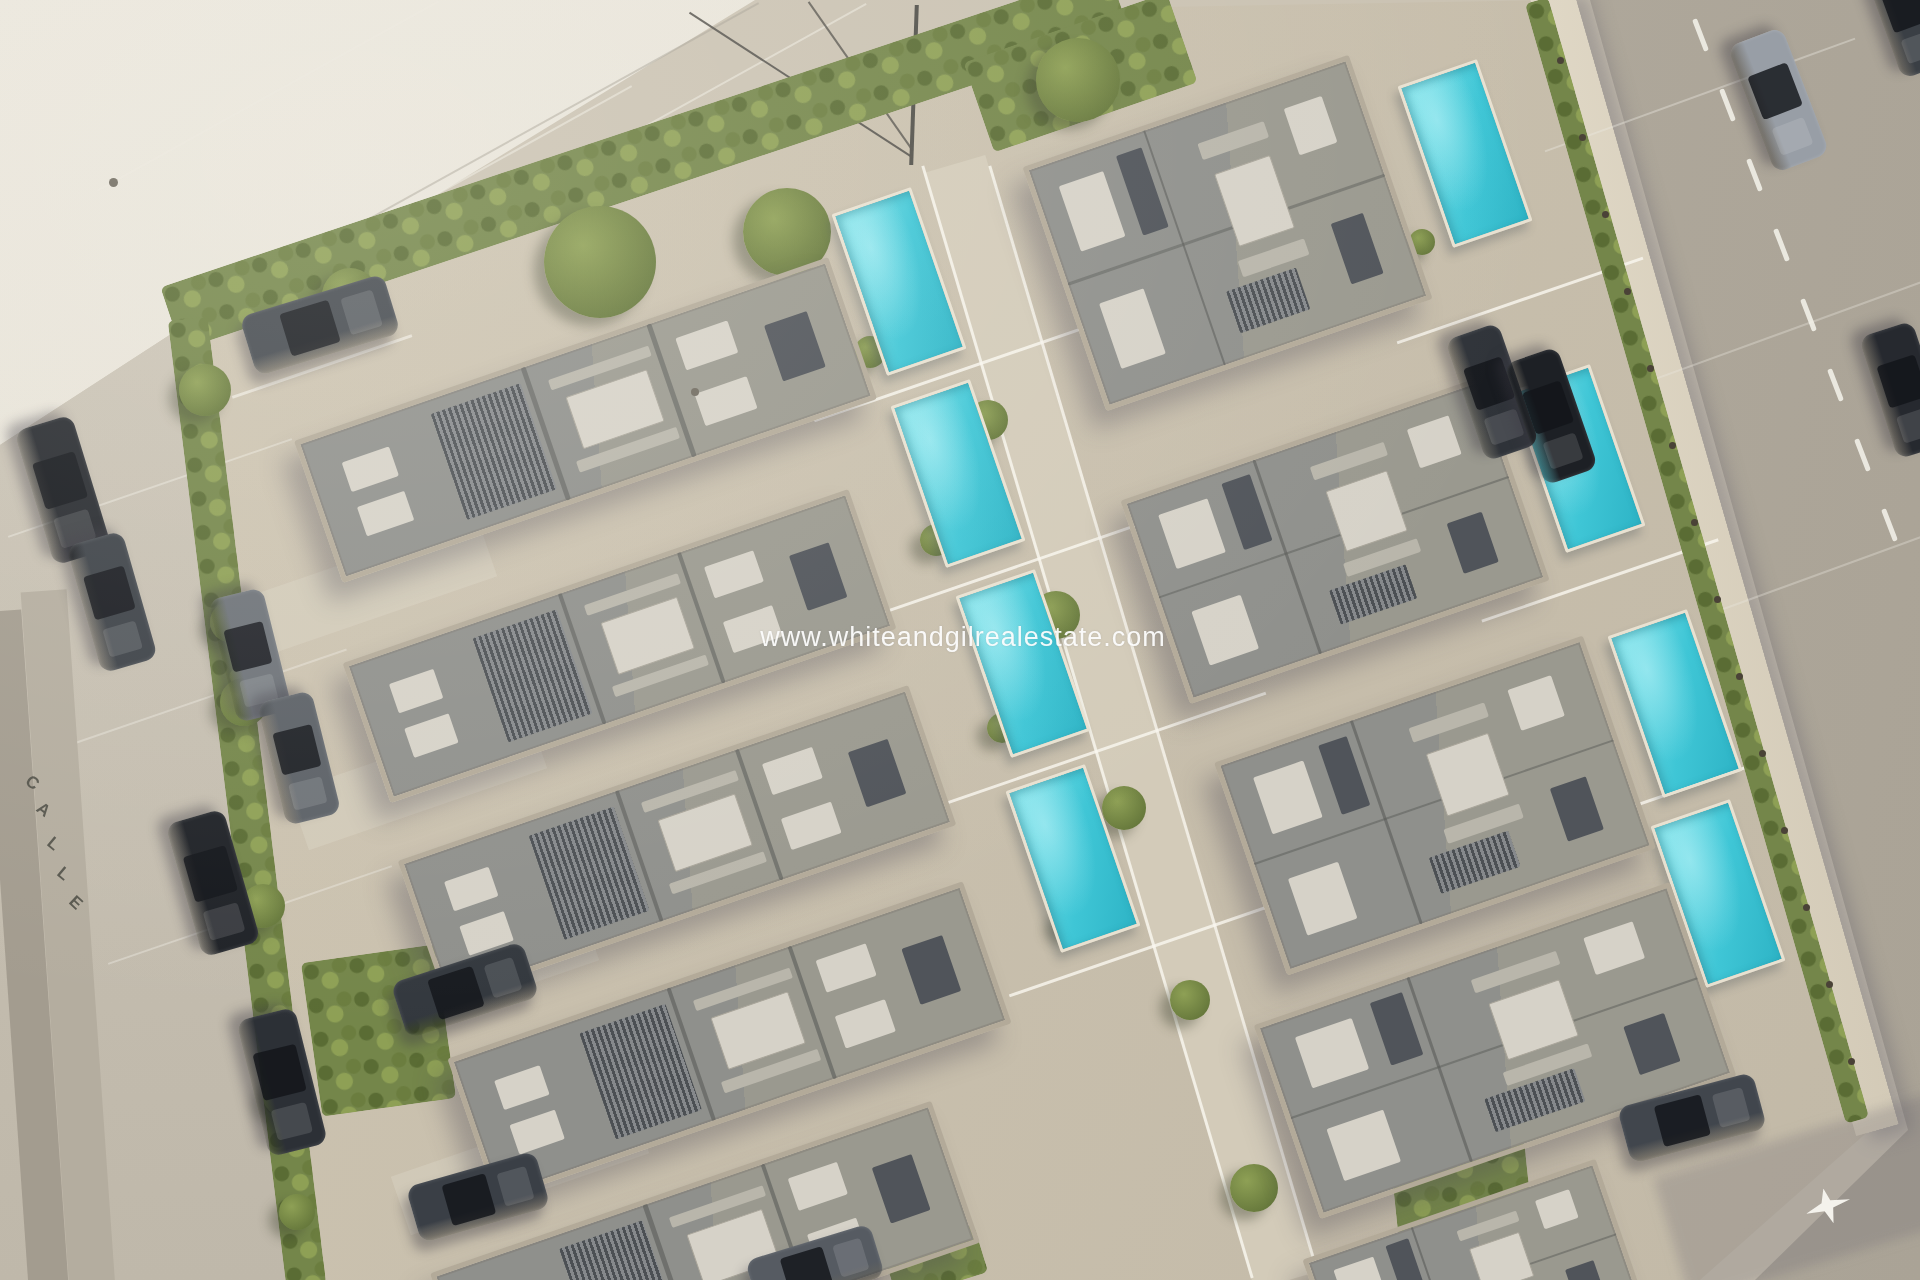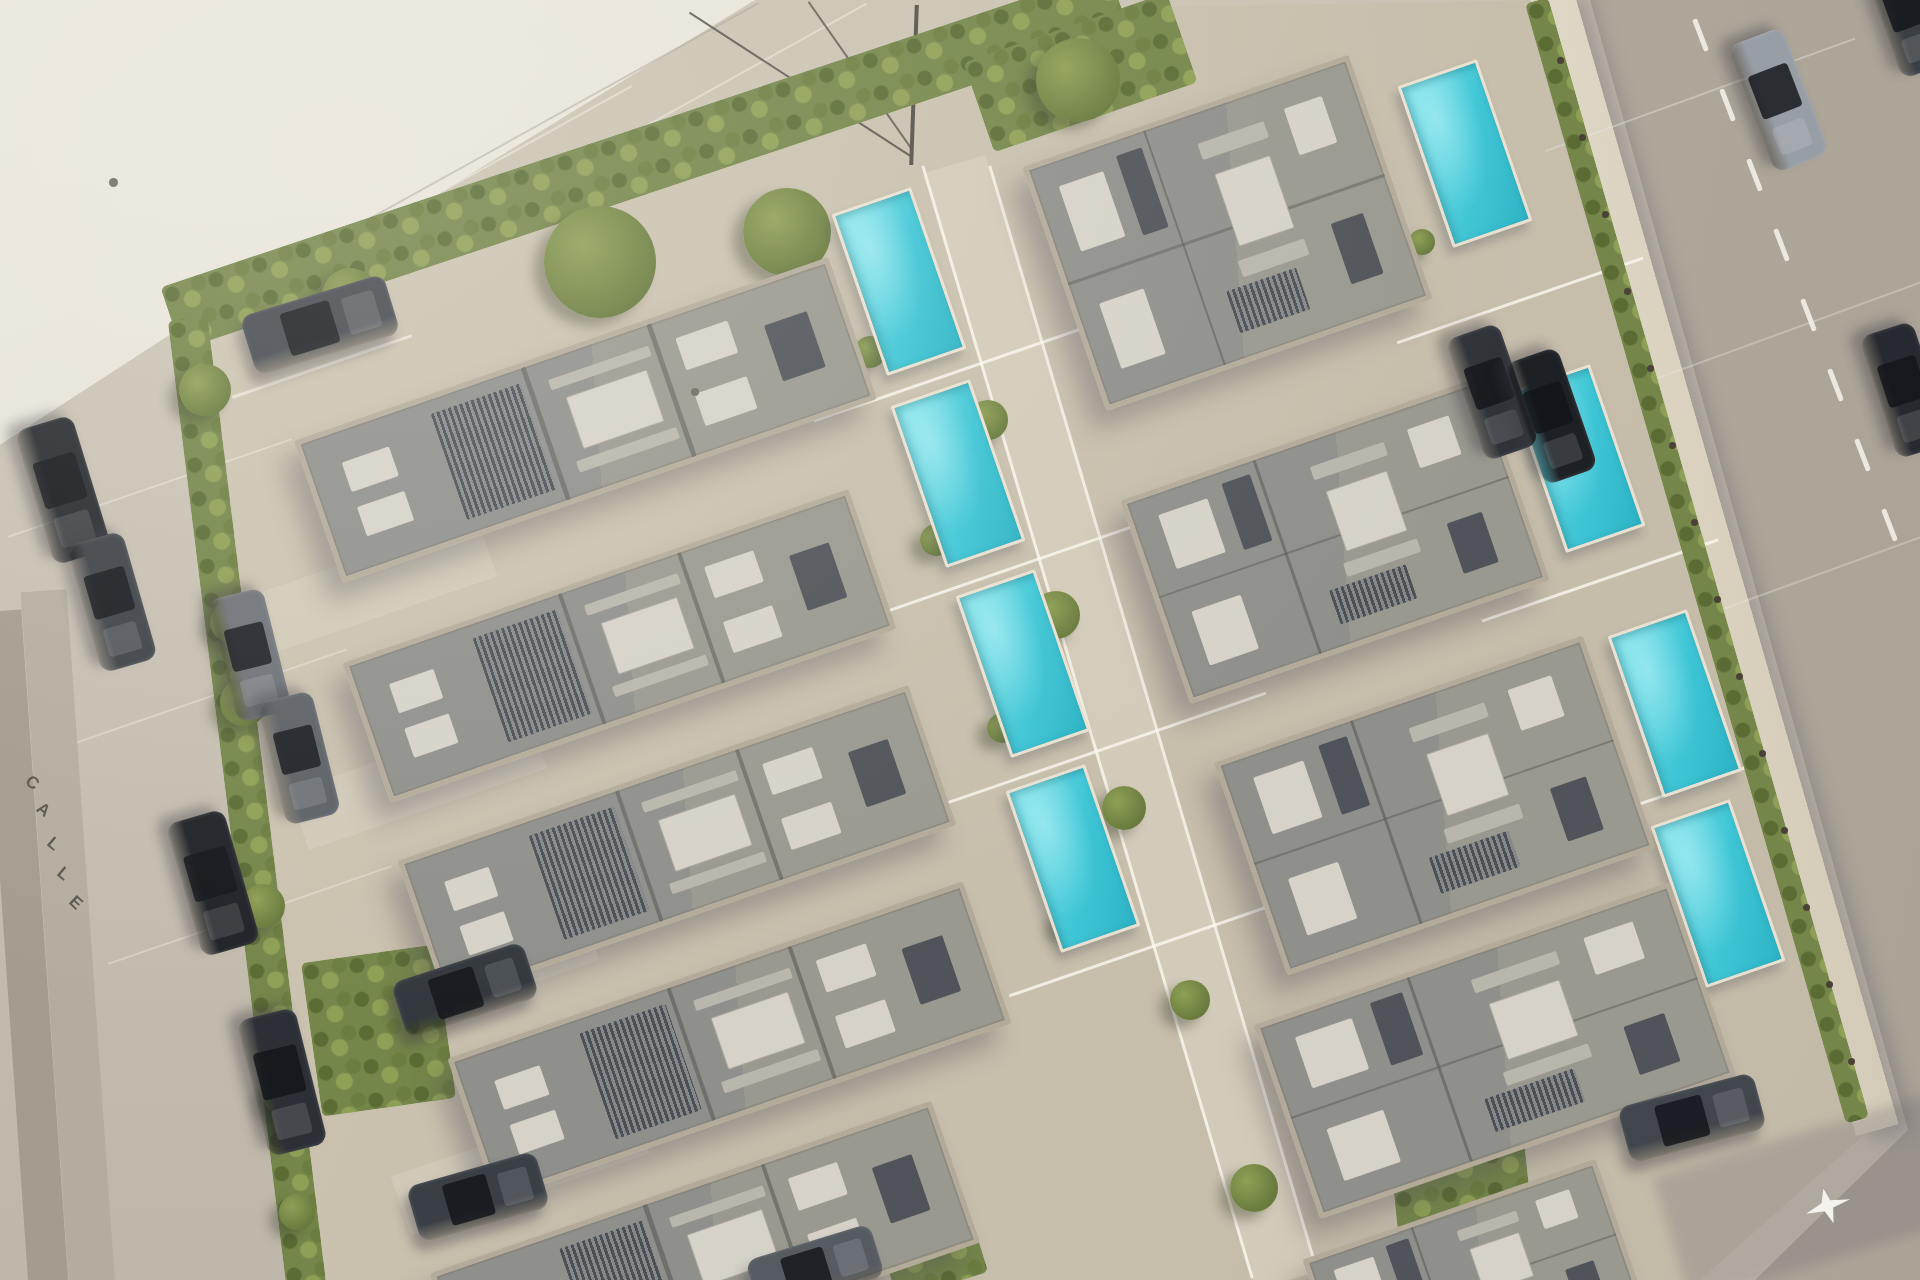--- a/index.html
+++ b/index.html
@@ -11,20 +11,21 @@
              text-shadow:0 0 2px rgba(120,120,120,0.25);}
   .street-letter{z-index:55;font-weight:bold;opacity:.85;}
   .haze{inset:0;z-index:58;pointer-events:none;
         background:radial-gradient(ellipse at 18% 12%, rgba(255,253,245,.18), transparent 55%);}
 </style>
 </head>
 <body>
 
 <div id="scene">
   <div class="haze"></div>
+  <div class="watermark" style="left: 963px; top: 637px; font-size: 27px; color: rgba(255, 255, 255, 0.92);">www.whiteandgilrealestate.com</div>
   <div id="street-label">
       <div class="street-letter" style="position: absolute; left: 26px; top: 773px; font-size: 17px; color: rgb(74, 74, 66); transform: rotate(34deg);">C</div>
       <div class="street-letter" style="position: absolute; left: 37px; top: 800px; font-size: 17px; color: rgb(74, 74, 66); transform: rotate(37deg);">A</div>
       <div class="street-letter" style="position: absolute; left: 48px; top: 834px; font-size: 17px; color: rgb(74, 74, 66); transform: rotate(40deg);">L</div>
       <div class="street-letter" style="position: absolute; left: 58px; top: 864px; font-size: 17px; color: rgb(74, 74, 66); transform: rotate(40deg);">L</div>
       <div class="street-letter" style="position: absolute; left: 70px; top: 893px; font-size: 17px; color: rgb(74, 74, 66); transform: rotate(43deg);">E</div>
     </div>
 <div style="inset: 0px; clip-path: polygon(0px 0px, 755px 0px, 420px 205px, 185px 325px, 0px 445px); background: linear-gradient(160deg, rgb(234, 230, 220), rgb(223, 218, 205));"></div>
     <div style="inset: 0px; clip-path: polygon(0px 445px, 185px 325px, 295px 1280px, 0px 1280px); background: linear-gradient(rgb(205, 198, 184), rgb(191, 184, 170));"></div>
     <div style="inset: 0px; clip-path: polygon(1590px 0px, 1920px 0px, 1920px 1280px, 1755px 1280px, 1908px 1130px); background: linear-gradient(100deg, rgb(185, 178, 166), rgb(170, 163, 150));"></div>

